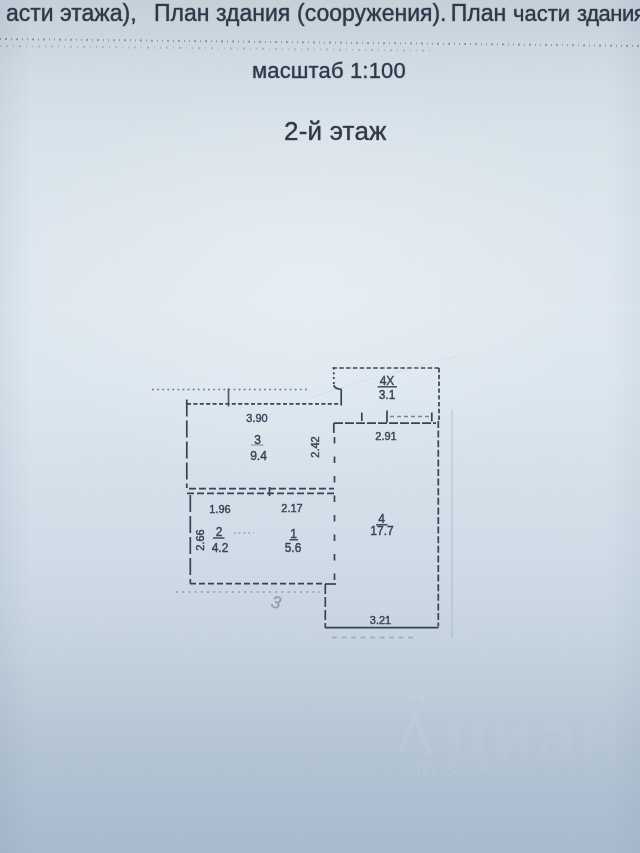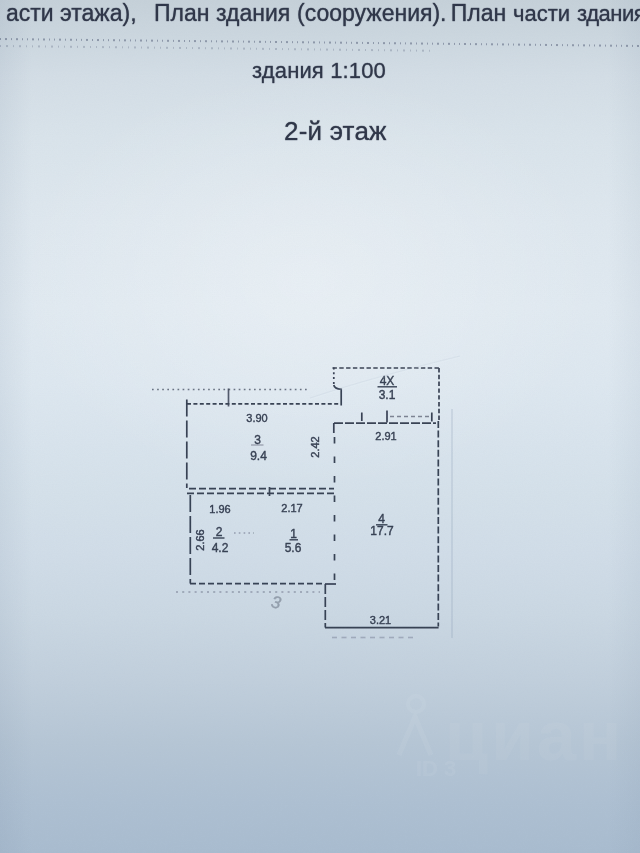--- a/index.html
+++ b/index.html
@@ -18,21 +18,21 @@
 </head>
 <body>
 <div class="page">
 
   <div class="t" id="title" style="top:0px;left:0px;font-size:23px;white-space:nowrap;text-shadow:0 0 1px rgba(46,53,71,.7);">асти этажа),<span style="margin-left:17.4px">План</span><span style="margin-left:6.6px">здания</span><span style="margin-left:6.7px">(сооружения).</span><span style="margin-left:4.2px">План</span><span style="margin-left:6.9px;font-size:22px">части</span><span style="margin-left:7px;font-size:22px;letter-spacing:-0.5px">здания</span></div>
 
   <div style="position:absolute;top:37.5px;left:0;width:646px;height:2px;opacity:.5;transform:rotate(0.62deg);transform-origin:0 0;background:repeating-linear-gradient(90deg, rgba(55,65,95,.85) 0 1.5px, rgba(55,65,95,0) 1.5px 5.4px);"></div>
 
   <div style="position:absolute;top:44.5px;left:0;width:430px;height:2px;opacity:.3;transform:rotate(0.62deg);transform-origin:0 0;background:repeating-linear-gradient(90deg, rgba(55,65,95,.8) 0 1.4px, rgba(55,65,95,0) 1.4px 6.4px);"></div>
 
-  <div class="t" id="scale" style="top:58px;left:246px;font-size:22px;letter-spacing:0.15px;text-shadow:0 0 1px rgba(46,53,71,.6);">здания 1:100</div>
+  <div class="t" id="scale" style="top:58px;left:246px;font-size:22px;letter-spacing:0.15px;text-shadow:0 0 1px rgba(46,53,71,.6);">масштаб 1:100</div>
 
   <div class="t" id="floor" style="top:116px;left:278px;font-size:26px;letter-spacing:0.2px;text-shadow:0 0 1px rgba(46,53,71,.6);">2-й этаж</div>
 
   <svg width="640" height="853" viewBox="0 0 640 853" style="position:absolute;top:0;left:0;">
     <g stroke="#2b3447" stroke-width="1.7" fill="none" opacity="0.93" filter="url(#soft)">
       <defs>
         <filter id="soft" x="-5%" y="-5%" width="110%" height="110%">
           <feGaussianBlur stdDeviation="0.45"></feGaussianBlur>
         </filter>
       </defs>

